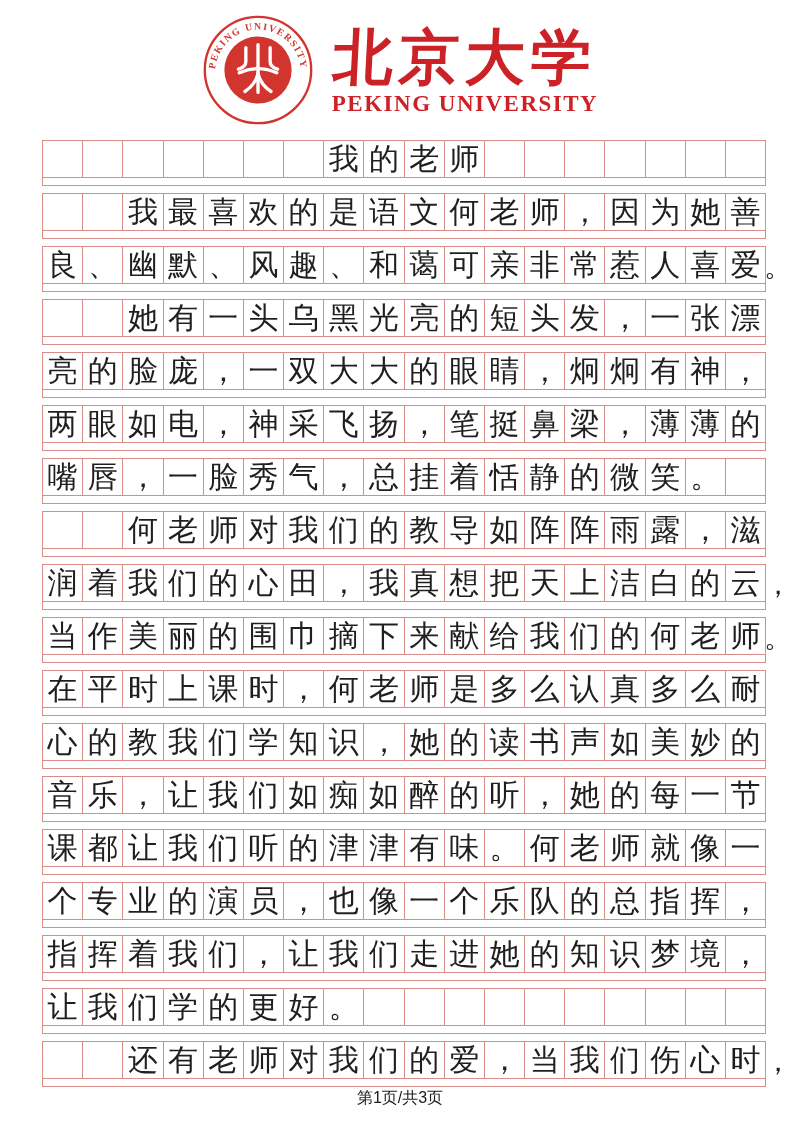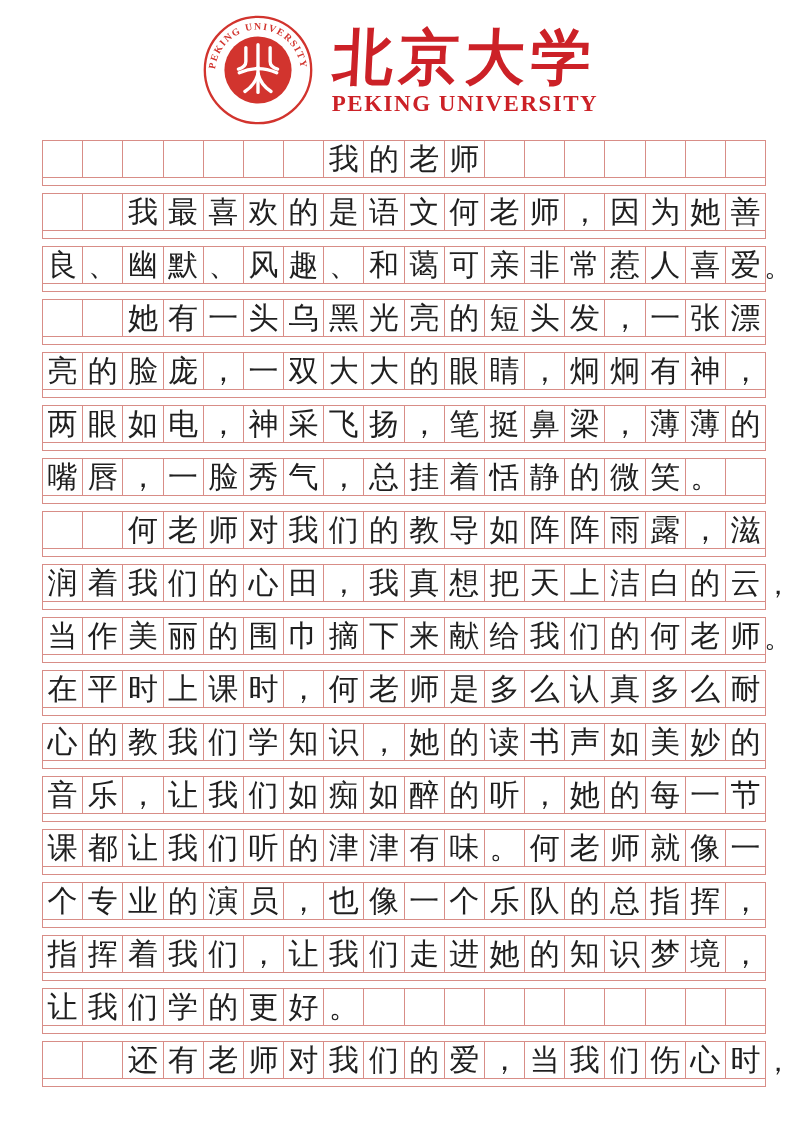--- a/index.html
+++ b/index.html
@@ -552,13 +552,14 @@
           <span class="cell">们</span>
           <span class="cell">伤</span>
           <span class="cell">心</span>
           <span class="cell">时</span>
         </div>
         <span class="overflow">，</span>
       </div>
       <div class="strip"></div>
     </div>
 
+  <div class="footer">第1页/共3页</div>
 </div>
 
 </body></html>

